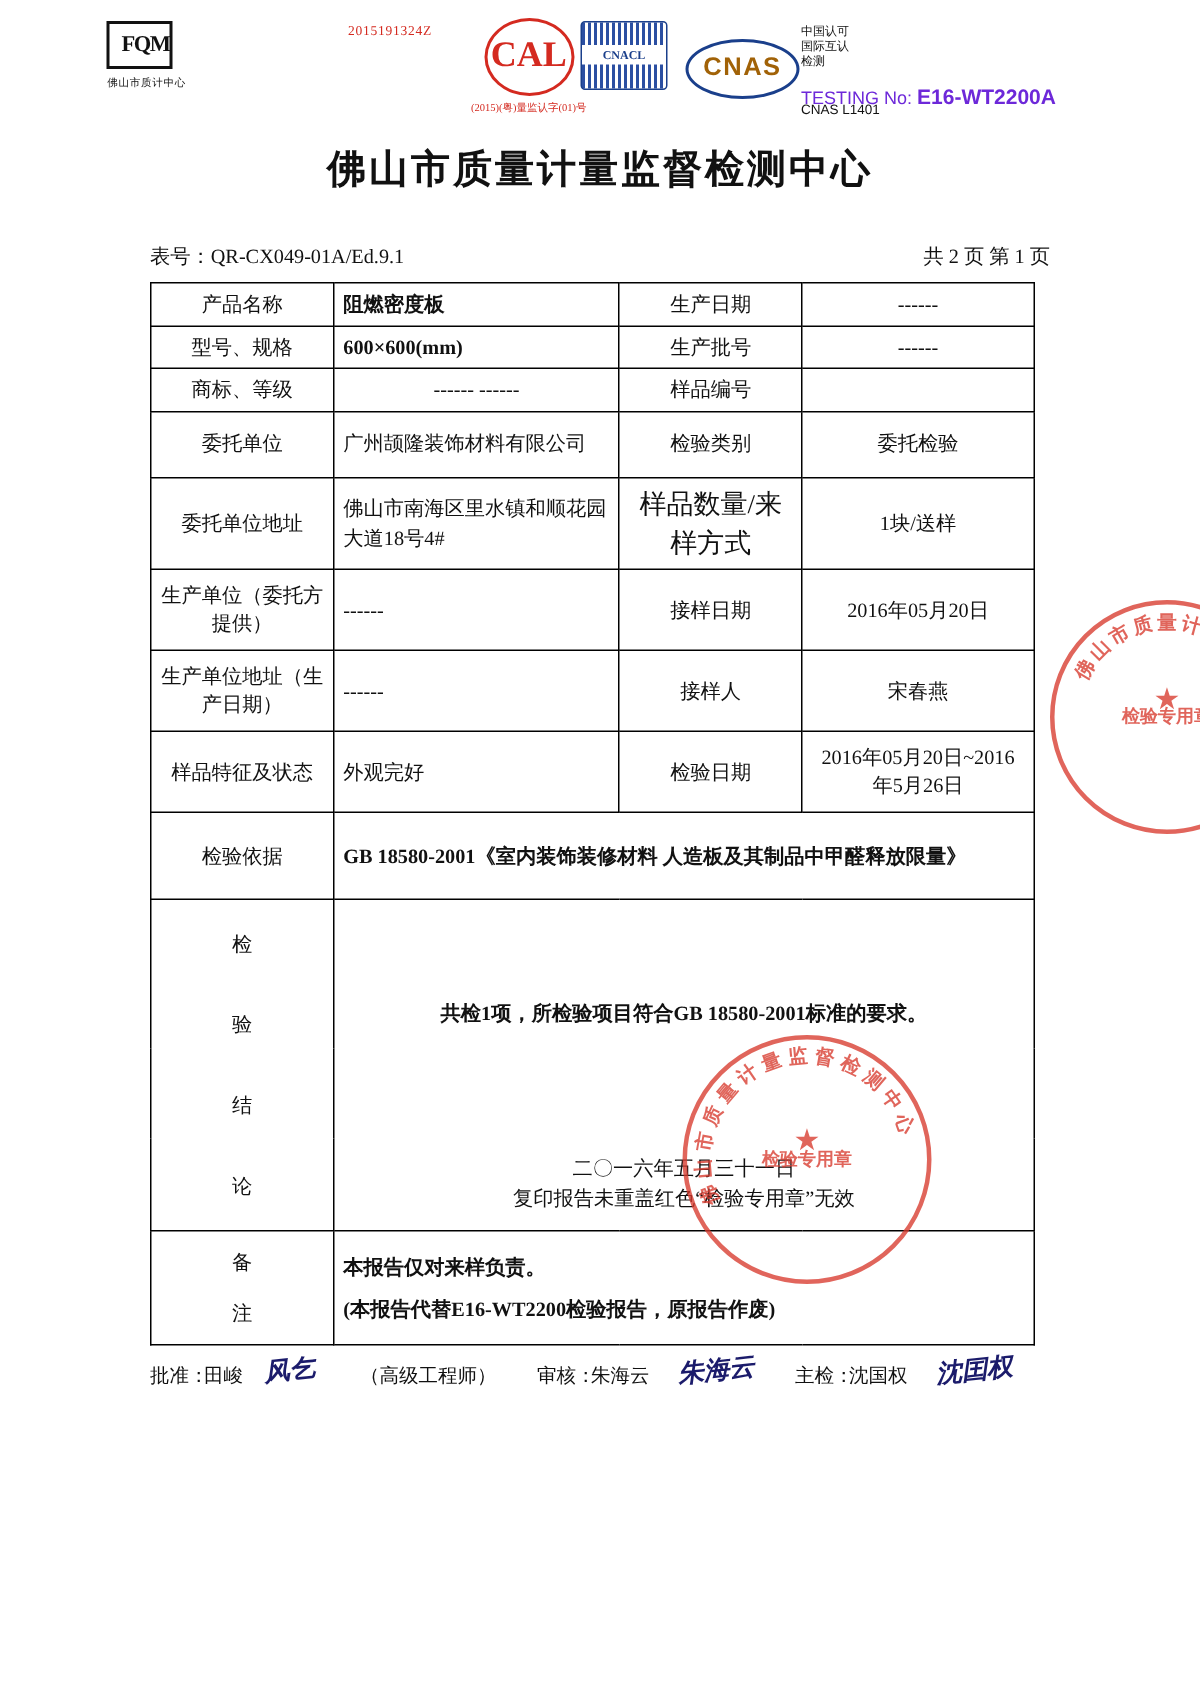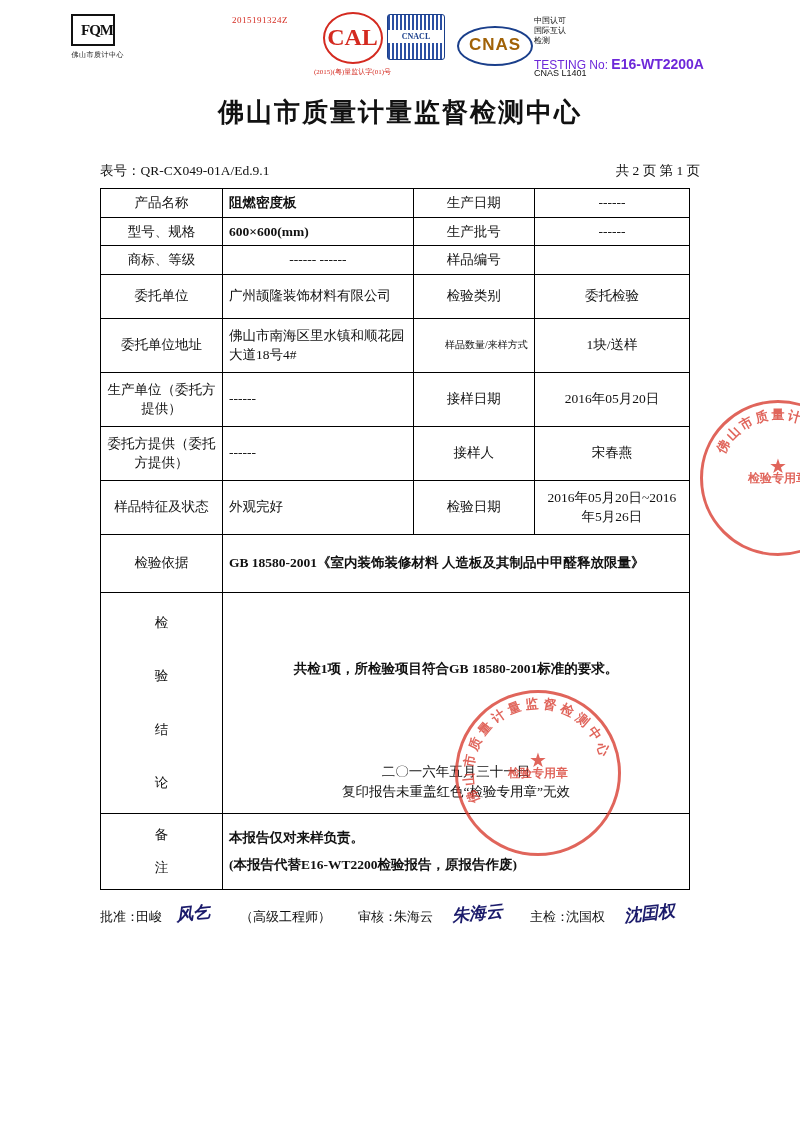--- a/index.html
+++ b/index.html
@@ -113,21 +113,21 @@
   table.main td{
     border:1px solid #000;
     padding:4px 6px;
     vertical-align:middle;
     line-height:1.45;
   }
   .c{text-align:center;}
   .l{text-align:left;}
   .b{font-weight:bold;}
   .lbl{text-align:center;width:115px;}
-  .small{font-size:10px;text-align:right;}
+  .small{font-size:18px;}
 
   .vert{
     text-align:center;width:34px;font-size:13.5px;line-height:1.2;
   }
   .concl-text{font-size:13.5px;font-weight:bold;}
   .date-line{text-align:center;font-size:13.5px;margin-top:2px;}
   .copy-line{text-align:center;font-size:13.5px;}
 
   
   .sigrow{
@@ -254,21 +254,21 @@
       <td class="lbl small">样品数量/来样方式</td>
       <td class="c">1块/送样</td>
     </tr>
     <tr style="height:54px">
       <td class="lbl">生产单位（委托方提供）</td>
       <td class="l">------</td>
       <td class="lbl">接样日期</td>
       <td class="c">2016年05月20日</td>
     </tr>
     <tr style="height:54px">
-      <td class="lbl">委托方提供（委托方提供）</td>
+      <td class="lbl">生产单位地址（生产日期）</td>
       <td class="l">------</td>
       <td class="lbl">接样人</td>
       <td class="c">宋春燕</td>
     </tr>
     <tr style="height:54px">
       <td class="lbl">样品特征及状态</td>
       <td class="l">外观完好</td>
       <td class="lbl">检验日期</td>
       <td class="c">2016年05月20日~2016年5月26日</td>
     </tr>

